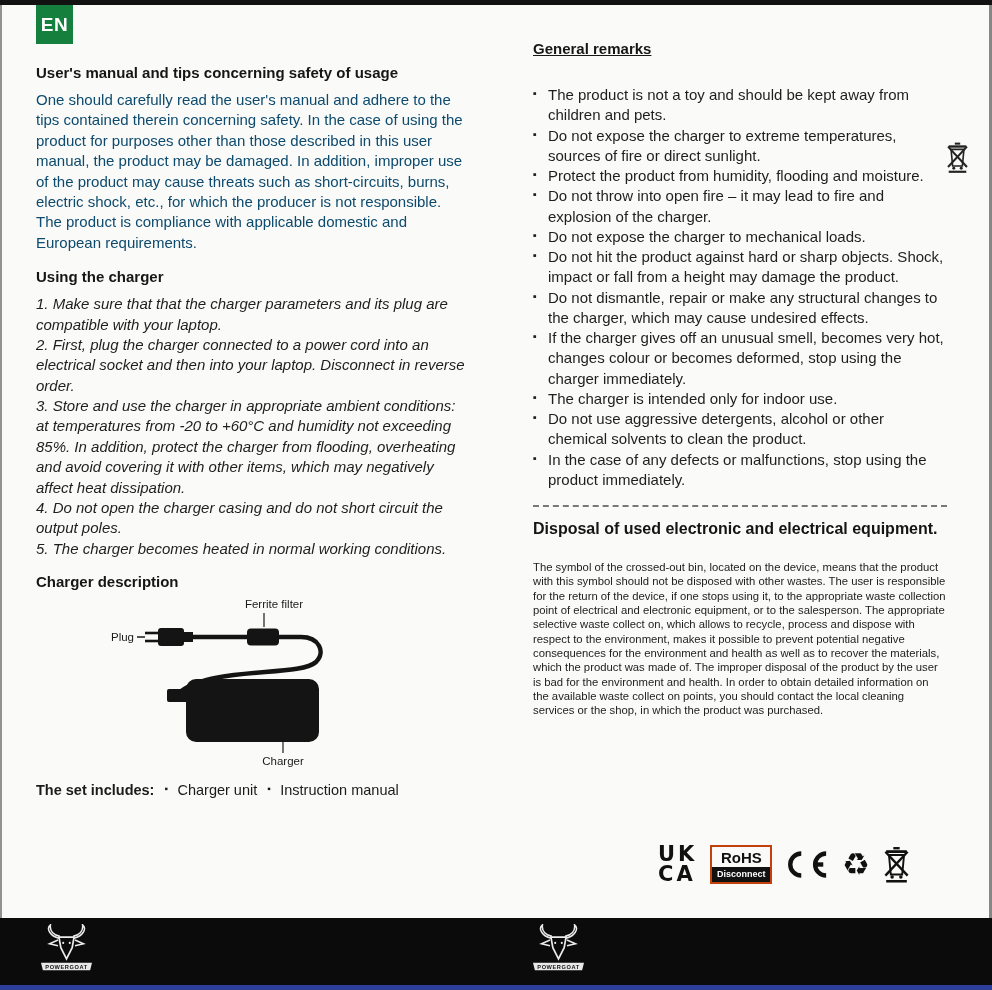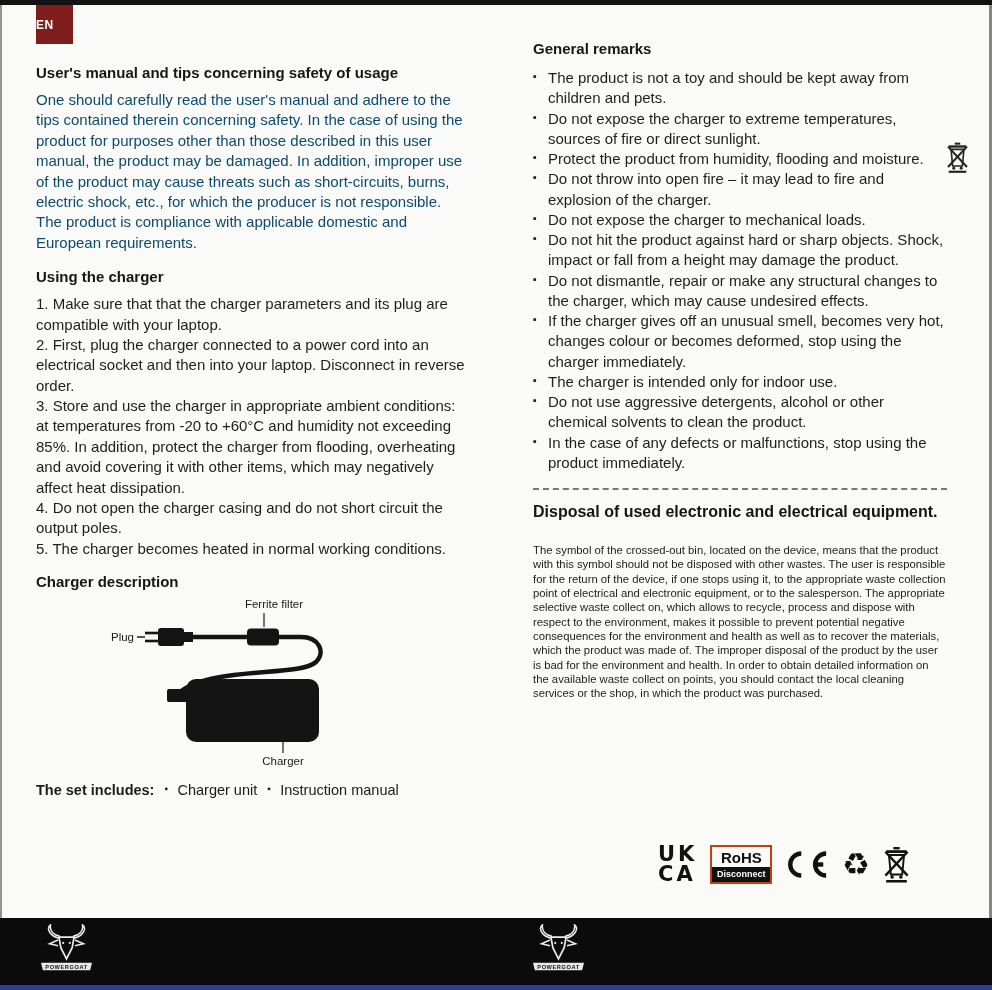--- a/index.html
+++ b/index.html
@@ -4,35 +4,35 @@
 <style>
   * { margin:0; padding:0; box-sizing:border-box; }
   html,body { width:992px; height:990px; }
   body { font-family:"Liberation Sans", sans-serif; background:#e9e9e7; }
   .page { position:relative; width:992px; height:990px; background:#fafaf8; color:#1b1b1b; overflow:hidden; }
 
   .edge-top { position:absolute; top:0; left:0; right:0; height:5px; background:#121212; }
   .edge-left { position:absolute; top:0; left:0; bottom:0; width:2px; background:rgba(20,20,20,.45); }
   .edge-right { position:absolute; top:0; right:0; bottom:0; width:3px; background:rgba(20,20,20,.5); }
 
-  .lang-badge { position:absolute; left:36px; top:5px; width:37px; height:39px; background:#7f1d1d;
-    color:#fff; font-weight:700; font-size:12px; display:flex; align-items:center; 
+  .lang-badge { position:absolute; left:36px; top:5px; width:37px; height:39px; background:#15803d;
+    color:#fff; font-weight:700; font-size:19px; display:flex; align-items:center; justify-content:center;
     letter-spacing:.5px; }
 
   .col-left { position:absolute; left:36px; top:64px; width:433px; }
   .col-right { position:absolute; left:533px; top:40px; width:414px; }
 
   .heading { font-size:15px; font-weight:700; color:#161616; }
   .safety-heading { margin-bottom:9px; }
   .using-heading { margin-top:15px; margin-bottom:9px; }
   .desc-heading { margin-top:14px; margin-bottom:2px; }
-  .remarks-heading { margin-bottom:11px; }
+  .remarks-heading { margin-bottom:28px;text-decoration:underline; }
 
   .body-text { font-size:15px; line-height:1.36; color:#0c4a6e; }
-  .steps p { font-size:15px; line-height:1.36; color:#1e1e1e; }
+  .steps p { font-size:15px; line-height:1.36; color:#1e1e1e;font-style:italic; }
 
   .remarks { list-style:none; }
   .remarks li { position:relative; padding-left:15px; font-size:15px; line-height:1.35; color:#1e1e1e; }
   .remarks li::before { content:"▪"; position:absolute; left:0; top:1px; font-size:11px; }
 
   .dash-divider { border-top:2px dashed #787878; margin:15px 0 13px; height:0; }
 
   .disposal-heading { font-size:16px; font-weight:700; margin-bottom:22px; color:#141414; }
   .disposal-body { font-size:11.3px; line-height:1.27; color:#222; }
 

